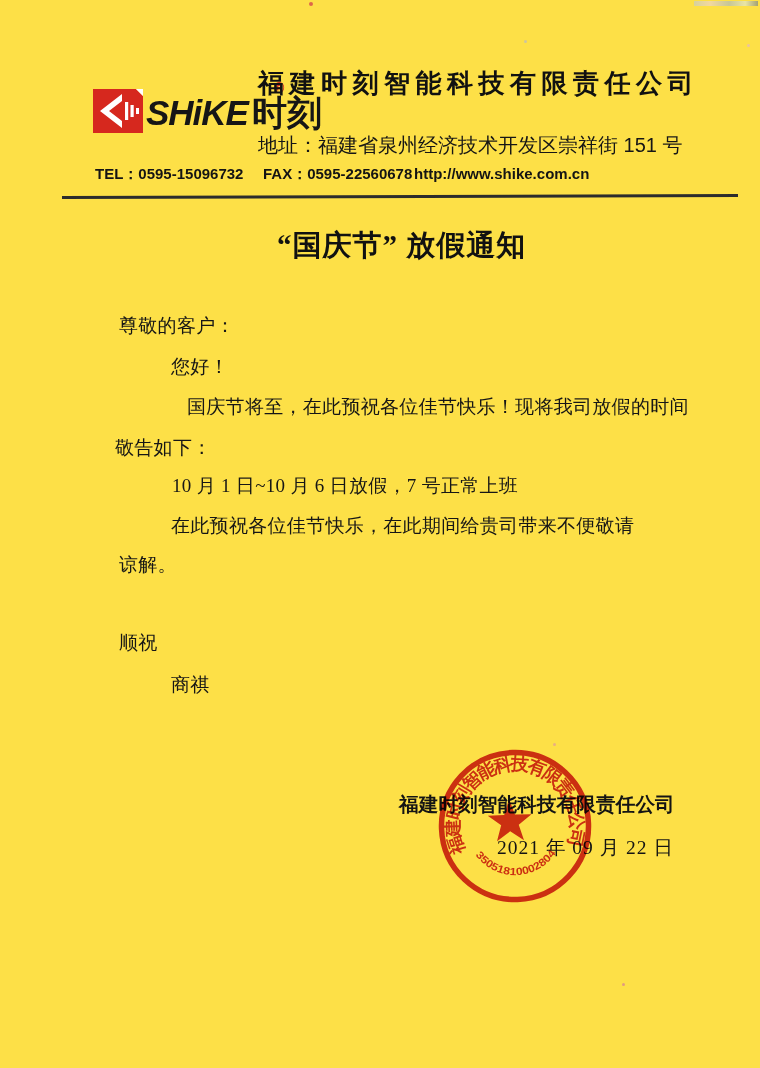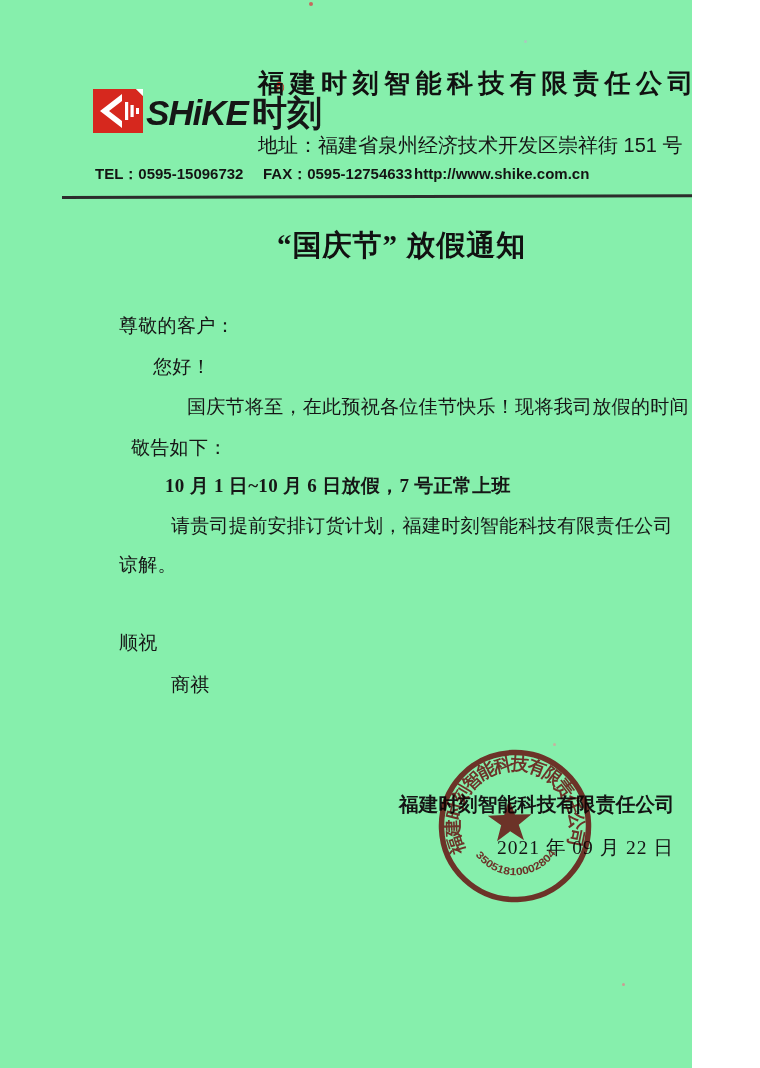--- a/index.html
+++ b/index.html
@@ -1,19 +1,19 @@
 <!DOCTYPE html>
 <html><head>
 <meta charset="utf-8">
 <style>
   html,body{margin:0;padding:0;background:#ffffff;}
   .page{
     position:relative;
-    width:692px;height:1068px;
-    background:#86efac;
+    width:760px;height:1068px;
+    background:#fde047;
     overflow:hidden;
     font-family:"Liberation Serif","DejaVu Serif",serif;
     color:#1a1a1a;
   }
 
   
   .logo-row{position:absolute;left:0;top:0;width:760px;height:200px;}
   .logo-mark{position:absolute;left:92px;top:88px;width:52px;height:46px;}
   .brand{
     position:absolute;left:146px;top:90px;
@@ -60,24 +60,24 @@
   .title{
     position:absolute;left:277px;top:226px;
     font-size:29px;font-weight:bold;color:#111;
     letter-spacing:1px;white-space:nowrap;text-align:right;
   }
   .bodyline{
     position:absolute;font-size:19px;color:#161616;
     white-space:nowrap;letter-spacing:0.3px;
   }
   .b-salutation{left:119px;top:313px;}
-  .b-greeting{left:153px;top:354px;}
+  .b-greeting{left:171px;top:354px;}
   .b-p1a{left:187px;top:394px;}
-  .b-p1b{left:131px;top:435px;}
-  .b-holiday{left:165px;top:473px;font-weight:bold;}
+  .b-p1b{left:115px;top:435px;}
+  .b-holiday{left:172px;top:473px;font-weight:normal;}
   .b-p2a{left:171px;top:513px;}
   .b-p2b{left:119px;top:552px;}
   .b-close1{left:119px;top:630px;}
   .b-close2{left:171px;top:672px;}
 
   
   .sig-company{
     position:absolute;left:399px;top:791px;
     font-size:19.5px;color:#141414;font-weight:600;white-space:nowrap;letter-spacing:0.2px;
   }
@@ -120,35 +120,35 @@
     <div class="brand">
       <span class="en">SHiKE</span><span class="cn">时刻</span>
     </div>
     <div class="reg-mark">®</div>
 
     <div class="company-cn">福建时刻智能科技有限责任公司</div>
     <div class="address">地址：福建省泉州经济技术开发区崇祥街 151 号</div>
 
     <div class="tel-line">
       <span class="tel">TEL：0595-15096732</span>
-      <span class="fax">FAX：0595-12754633</span>
+      <span class="fax">FAX：0595-22560678</span>
       <span class="web">http://www.shike.com.cn</span>
     </div>
 
     <div class="header-rule"></div>
   </div>
 
   <div class="title">“国庆节” 放假通知</div>
 
   <div class="bodyline b-salutation">尊敬的客户：</div>
   <div class="bodyline b-greeting">您好！</div>
   <div class="bodyline b-p1a">国庆节将至，在此预祝各位佳节快乐！现将我司放假的时间</div>
   <div class="bodyline b-p1b">敬告如下：</div>
   <div class="bodyline b-holiday">10 月 1 日~10 月 6 日放假，7 号正常上班</div>
-  <div class="bodyline b-p2a">请贵司提前安排订货计划，福建时刻智能科技有限责任公司</div>
+  <div class="bodyline b-p2a">在此预祝各位佳节快乐，在此期间给贵司带来不便敬请</div>
   <div class="bodyline b-p2b">谅解。</div>
   <div class="bodyline b-close1">顺祝</div>
   <div class="bodyline b-close2">商祺</div>
 
   <div class="sig-company">福建时刻智能科技有限责任公司</div>
   <div class="sig-date">2021 年 09 月 22 日</div>
 
   <svg class="stamp" viewBox="0 0 160 160">
     <defs>
       <path id="arcTop" d="M 29.3 103.7 A 56 56 0 1 1 130.7 103.7" fill="none"></path>

